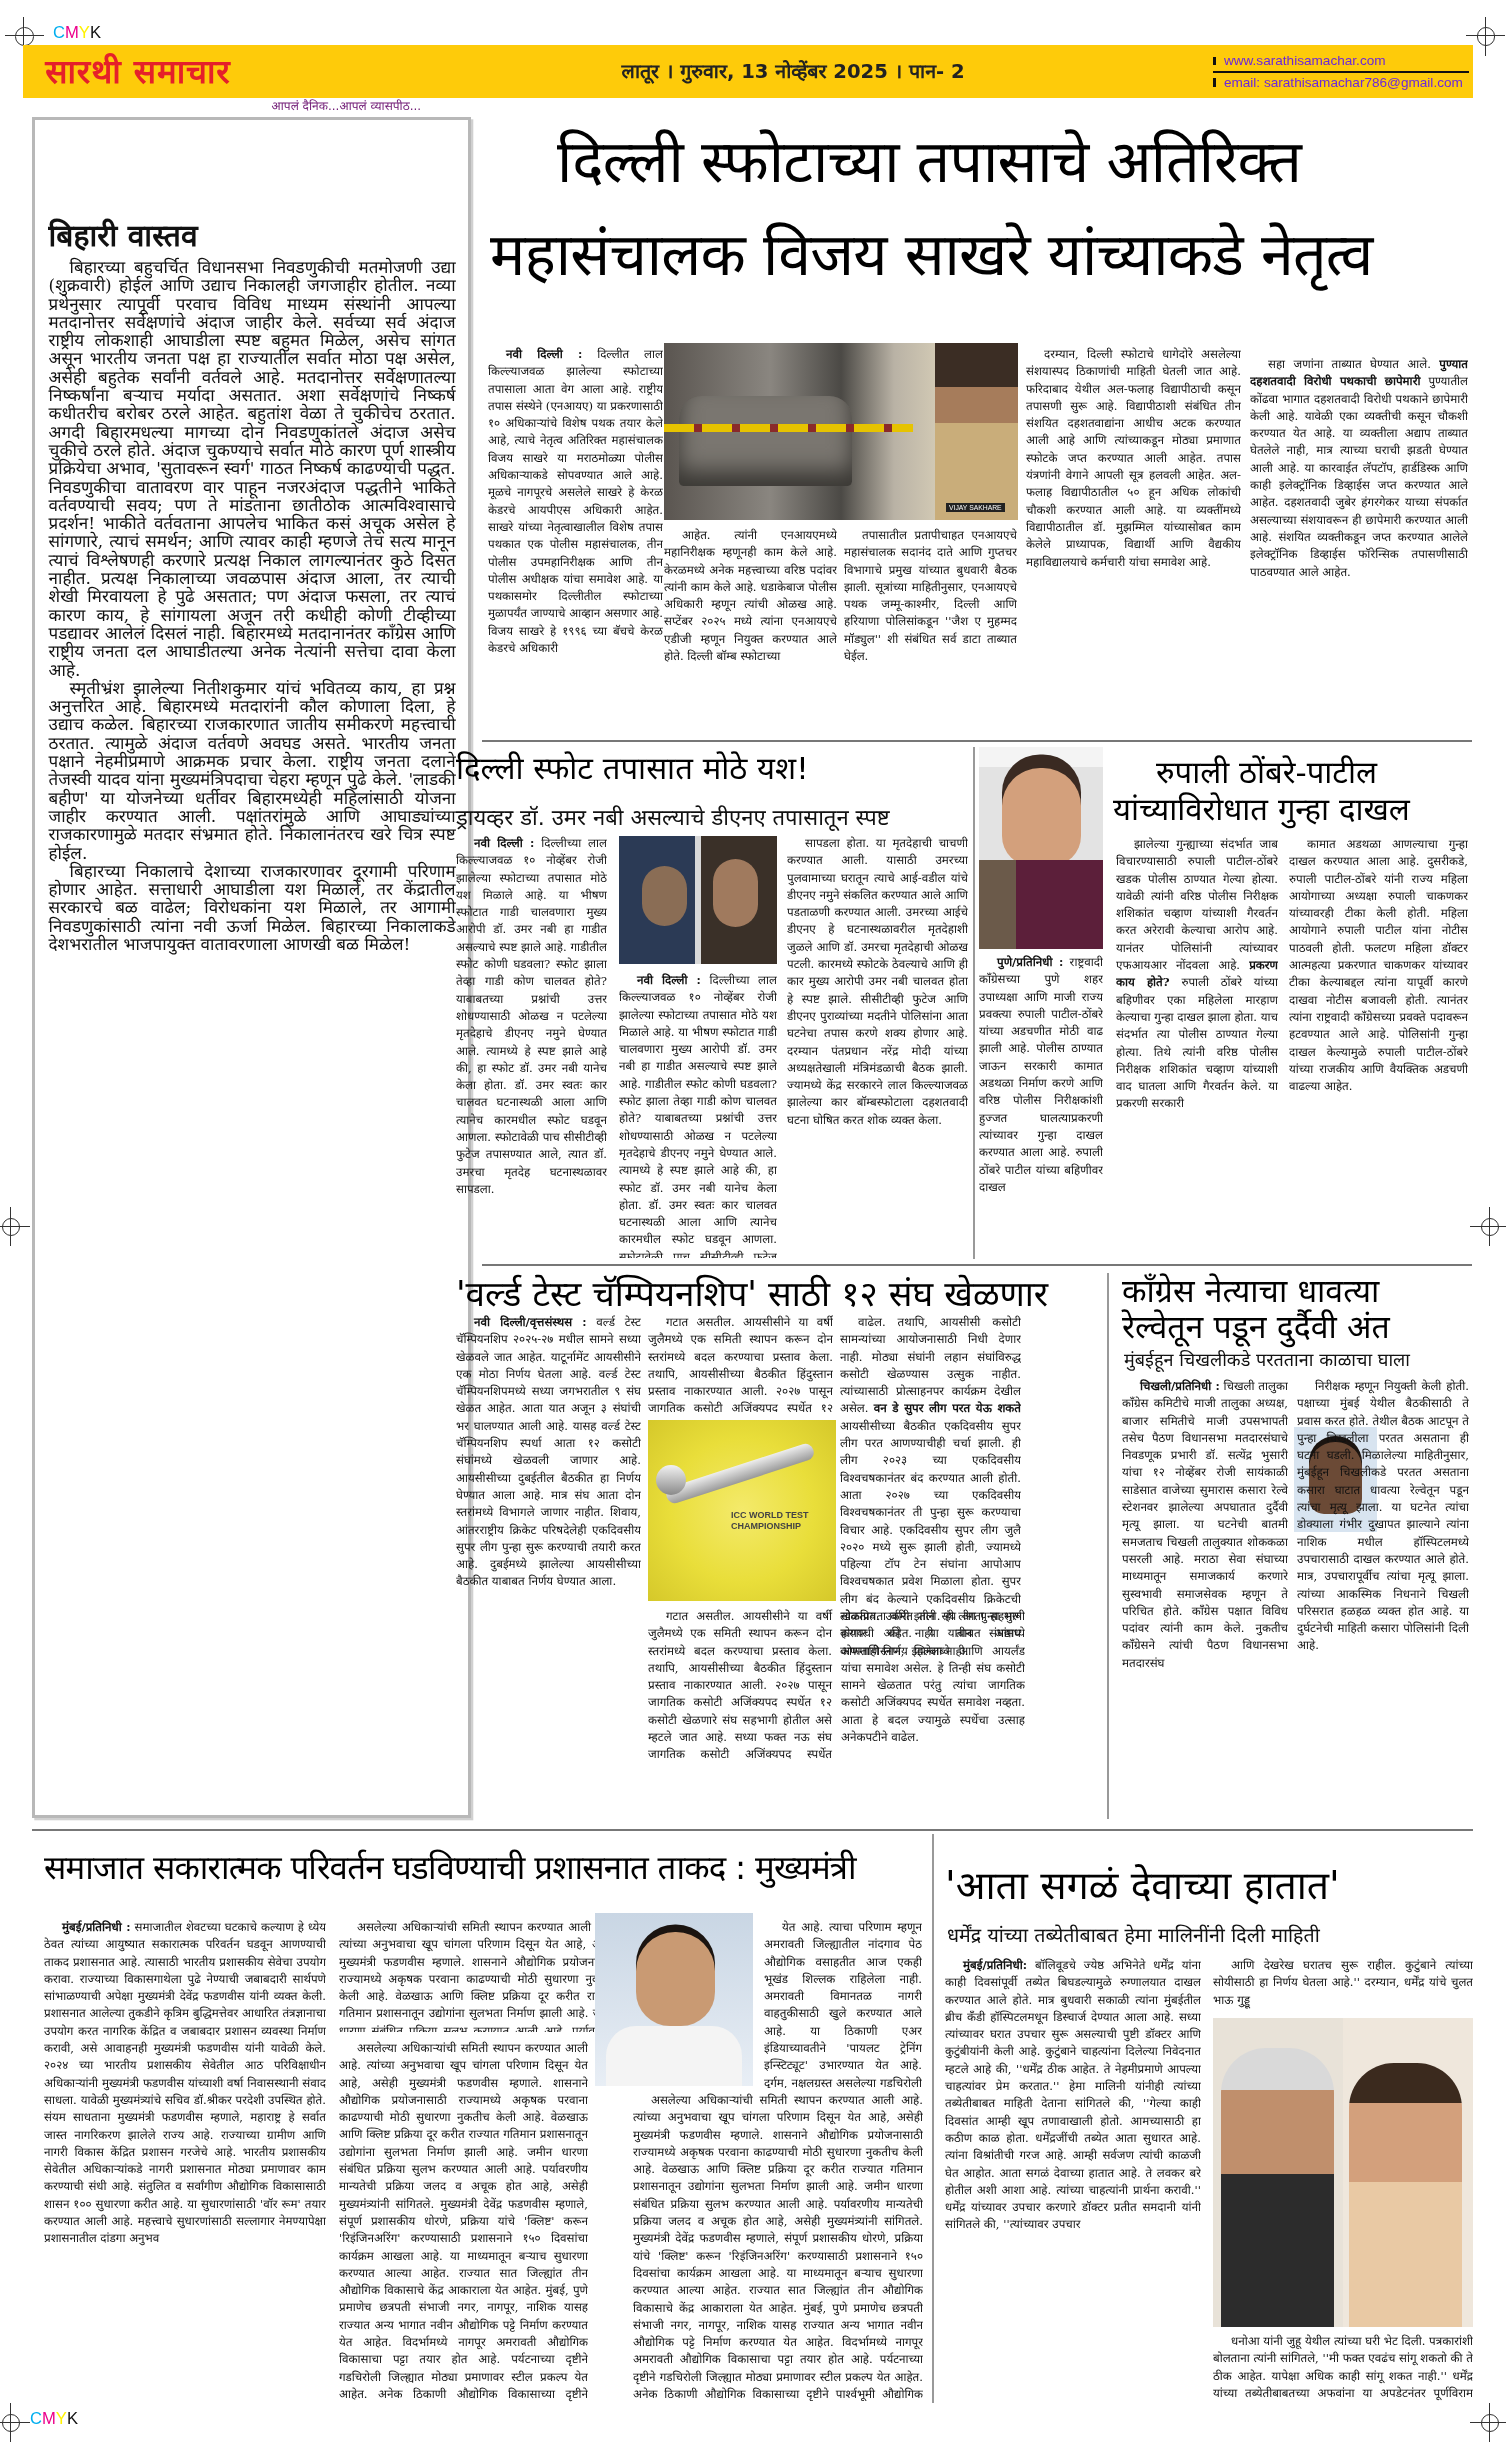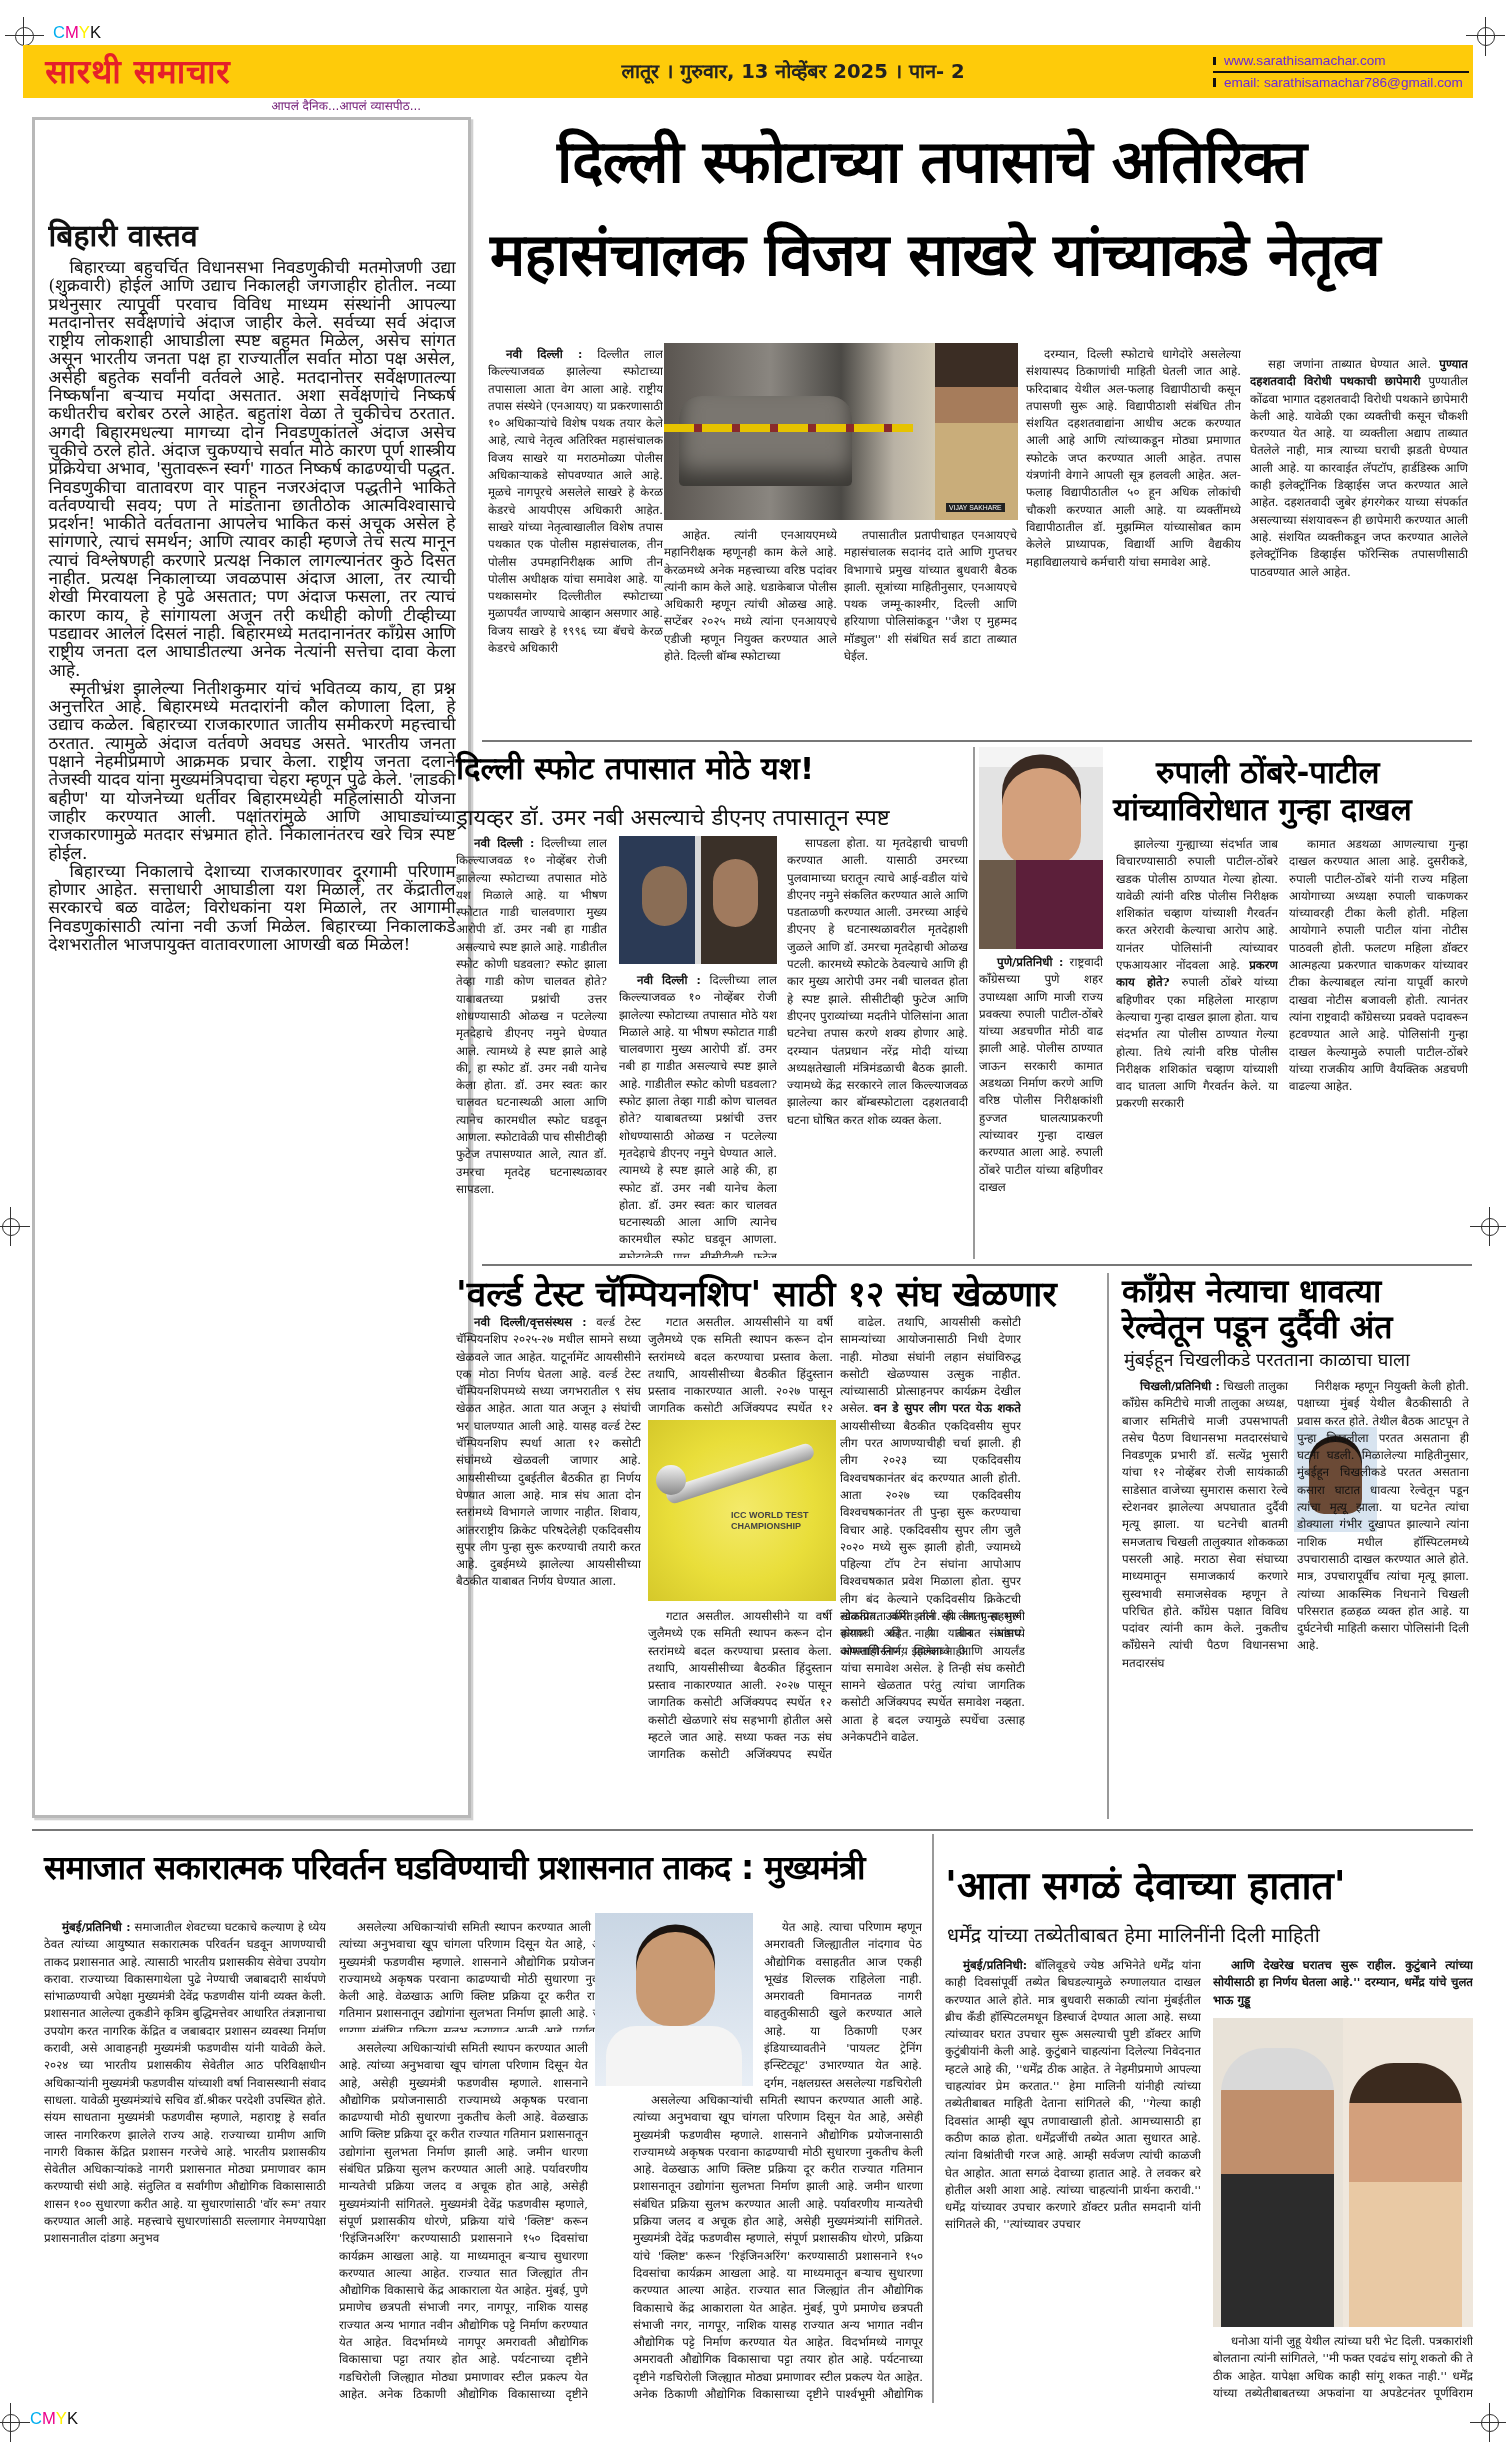--- a/index.html
+++ b/index.html
@@ -18,21 +18,21 @@
   .contact{left:1190px;top:6px;font-family:"Liberation Sans",sans-serif;font-size:13.6px;color:#6d28d9;width:256px;}
   .contact .row{display:flex;align-items:center;gap:7.5px;height:19.6px;}
   .contact .row + .row{border-top:2.3px solid #111;}
   .bullet{width:3.8px;height:8.3px;background:#111;display:inline-block;}
   .editorial-box{left:32px;top:117px;width:433px;height:1695px;border:3.8px solid #b8b8b8;box-shadow:2.3px 2.3px 0 #d0d0d0;background:#fff;}
   .ed-title{left:0;top:16.6px;width:100%;text-align:center;font-family:"DejaVu Serif",serif;font-style:italic;font-weight:bold;font-size:42px;}
   .ed-title span{border-bottom:3.8px solid #111;padding:0 4.5px 1.5px;}
   .ed-head{left:13.6px;top:94px;font-size:30px;font-weight:bold;}
   .ed-body{left:13.6px;top:138px;width:407px;font-size:17px;line-height:18.3px;text-align:justify;text-indent:21px;font-family:"DejaVu Serif",serif;}
   .ed-body p{margin:0;}
-  .headline-xl{font-weight:bold;font-family:"DejaVu Sans",sans-serif;color:#000;}
+  .headline-xl{font-weight:normal;font-family:"DejaVu Sans",sans-serif;color:#000;}
   .col-text{font-family:"DejaVu Serif",serif;font-size:11.7px;line-height:17.3px;text-align:justify;}
   .col-text p{margin:0;text-indent:18px;}
   .col-text b{font-weight:bold;}
   .vrule{position:absolute;width:1.5px;background:#999;}
   .hrule{position:absolute;height:1.5px;background:#777;}
   .photo{position:absolute;overflow:hidden;}
   .sub{font-family:"DejaVu Sans",sans-serif;font-weight:normal;color:#111;}
 </style>
 </head>
 <body>
@@ -203,21 +203,21 @@
     <p>येत आहे. त्याचा परिणाम म्हणून अमरावती जिल्ह्यातील नांदगाव पेठ औद्योगिक वसाहतीत आज एकही भूखंड शिल्लक राहिलेला नाही. अमरावती विमानतळ नागरी वाहतुकीसाठी खुले करण्यात आले आहे. या ठिकाणी एअर इंडियाच्यावतीने 'पायलट ट्रेनिंग इन्स्टिट्यूट' उभारण्यात येत आहे. दुर्गम, नक्षलग्रस्त असलेल्या गडचिरोली जिल्ह्याला 'स्टील सिटी' म्हणून पुढे आणले जात आहे. या जिल्ह्यात तीन लाख कोटींचे सामंजस्य करार उद्योगांसाठी करण्यात आले आहेत. समृद्धी महामार्गामुळे राज्याची राजधानी व उपराजधानी जोडली आहे. त्यामुळे नागपूरसह विदर्भाचा विकास होत आहे. या महामार्गाच्या दोन्ही बाजूला औद्योगिक विकासासाठी जागा आरक्षित करण्यात आली आहे. आता प्रशासनाने 'सेवा' हे ब्रीद ठेवून काम करावे. मुख्यमंत्र्यांनी यावेळी परिविक्षाधीन अधिकाऱ्यांचा परिचय करून घेतला. त्यांच्या आतापर्यंतच्या प्रवास, मागील अनुभव, महाराष्ट्रात काम करत असताना जाणवलेल्या चांगल्या बाबी, सुधारणा करणे गरजेचे असलेल्या बाबी याविषयीही विस्तृत संवाद साधला.</p>
   </div>
 
 <div class="vrule" style="left:932px;top:1834px;height:569px;"></div>
 
 <div class="abs headline-xl" style="left:945px;top:1857px;font-size:39px;">'आता सगळं देवाच्या हातात'</div>
 <div class="abs sub" style="left:947px;top:1921px;font-size:19.6px;">धर्मेंद्र यांच्या तब्येतीबाबत हेमा मालिनींनी दिली माहिती</div>
 <div class="abs col-text" style="left:945px;top:1957px;width:256px;height:444px;overflow:hidden;">
     <p><b>मुंबई/प्रतिनिधी:</b> बॉलिवूडचे ज्येष्ठ अभिनेते धर्मेंद्र यांना काही दिवसांपूर्वी तब्येत बिघडल्यामुळे रुग्णालयात दाखल करण्यात आले होते. मात्र बुधवारी सकाळी त्यांना मुंबईतील ब्रीच कँडी हॉस्पिटलमधून डिस्चार्ज देण्यात आला आहे. सध्या त्यांच्यावर घरात उपचार सुरू असल्याची पुष्टी डॉक्टर आणि कुटुंबीयांनी केली आहे. कुटुंबाने चाहत्यांना दिलेल्या निवेदनात म्हटले आहे की, ''धर्मेंद्र ठीक आहेत. ते नेहमीप्रमाणे आपल्या चाहत्यांवर प्रेम करतात.'' हेमा मालिनी यांनीही त्यांच्या तब्येतीबाबत माहिती देताना सांगितले की, ''गेल्या काही दिवसांत आम्ही खूप तणावाखाली होतो. आमच्यासाठी हा कठीण काळ होता. धर्मेंद्रजींची तब्येत आता सुधारत आहे. त्यांना विश्रांतीची गरज आहे. आम्ही सर्वजण त्यांची काळजी घेत आहोत. आता सगळं देवाच्या हातात आहे. ते लवकर बरे होतील अशी आशा आहे. त्यांच्या चाहत्यांनी प्रार्थना करावी.'' धर्मेंद्र यांच्यावर उपचार करणारे डॉक्टर प्रतीत समदानी यांनी सांगितले की, ''त्यांच्यावर उपचार</p>
   </div>
-<div class="abs col-text" style="left:1213px;top:1957px;width:260px;height:56px;overflow:hidden;font-weight:bold;">
+<div class="abs col-text" style="left:1213px;top:1957px;width:260px;height:56px;overflow:hidden;">
     <p>आणि देखरेख घरातच सुरू राहील. कुटुंबाने त्यांच्या सोयीसाठी हा निर्णय घेतला आहे.'' दरम्यान, धर्मेंद्र यांचे चुलत भाऊ गुड्डू</p>
   </div>
 <div class="photo" style="left:1213px;top:2018px;width:260px;height:309px;background:linear-gradient(90deg,#e8e2d8 0 50%,#efe7dc 50% 100%);">
   <div class="abs" style="left:7.5px;top:30px;width:113px;height:279px;background:linear-gradient(180deg,#d9d9d9 0 15%,#c08f6c 15% 45%,#2c2c2c 45% 100%);border-radius:45px 45px 0 0;"></div>
   <div class="abs" style="left:136px;top:45px;width:113px;height:264px;background:linear-gradient(180deg,#3b2a1e 0 15%,#d3a07c 15% 45%,#e9c9a4 45% 100%);border-radius:45px 45px 0 0;"></div>
 </div>
 <div class="abs col-text" style="left:1213px;top:2333px;width:260px;height:69px;overflow:hidden;">
     <p>धनोआ यांनी जुहू येथील त्यांच्या घरी भेट दिली. पत्रकारांशी बोलताना त्यांनी सांगितले, ''मी फक्त एवढंच सांगू शकतो की ते ठीक आहेत. यापेक्षा अधिक काही सांगू शकत नाही.'' धर्मेंद्र यांच्या तब्येतीबाबतच्या अफवांना या अपडेटनंतर पूर्णविराम मिळाला आहे.</p>
   </div>
 

